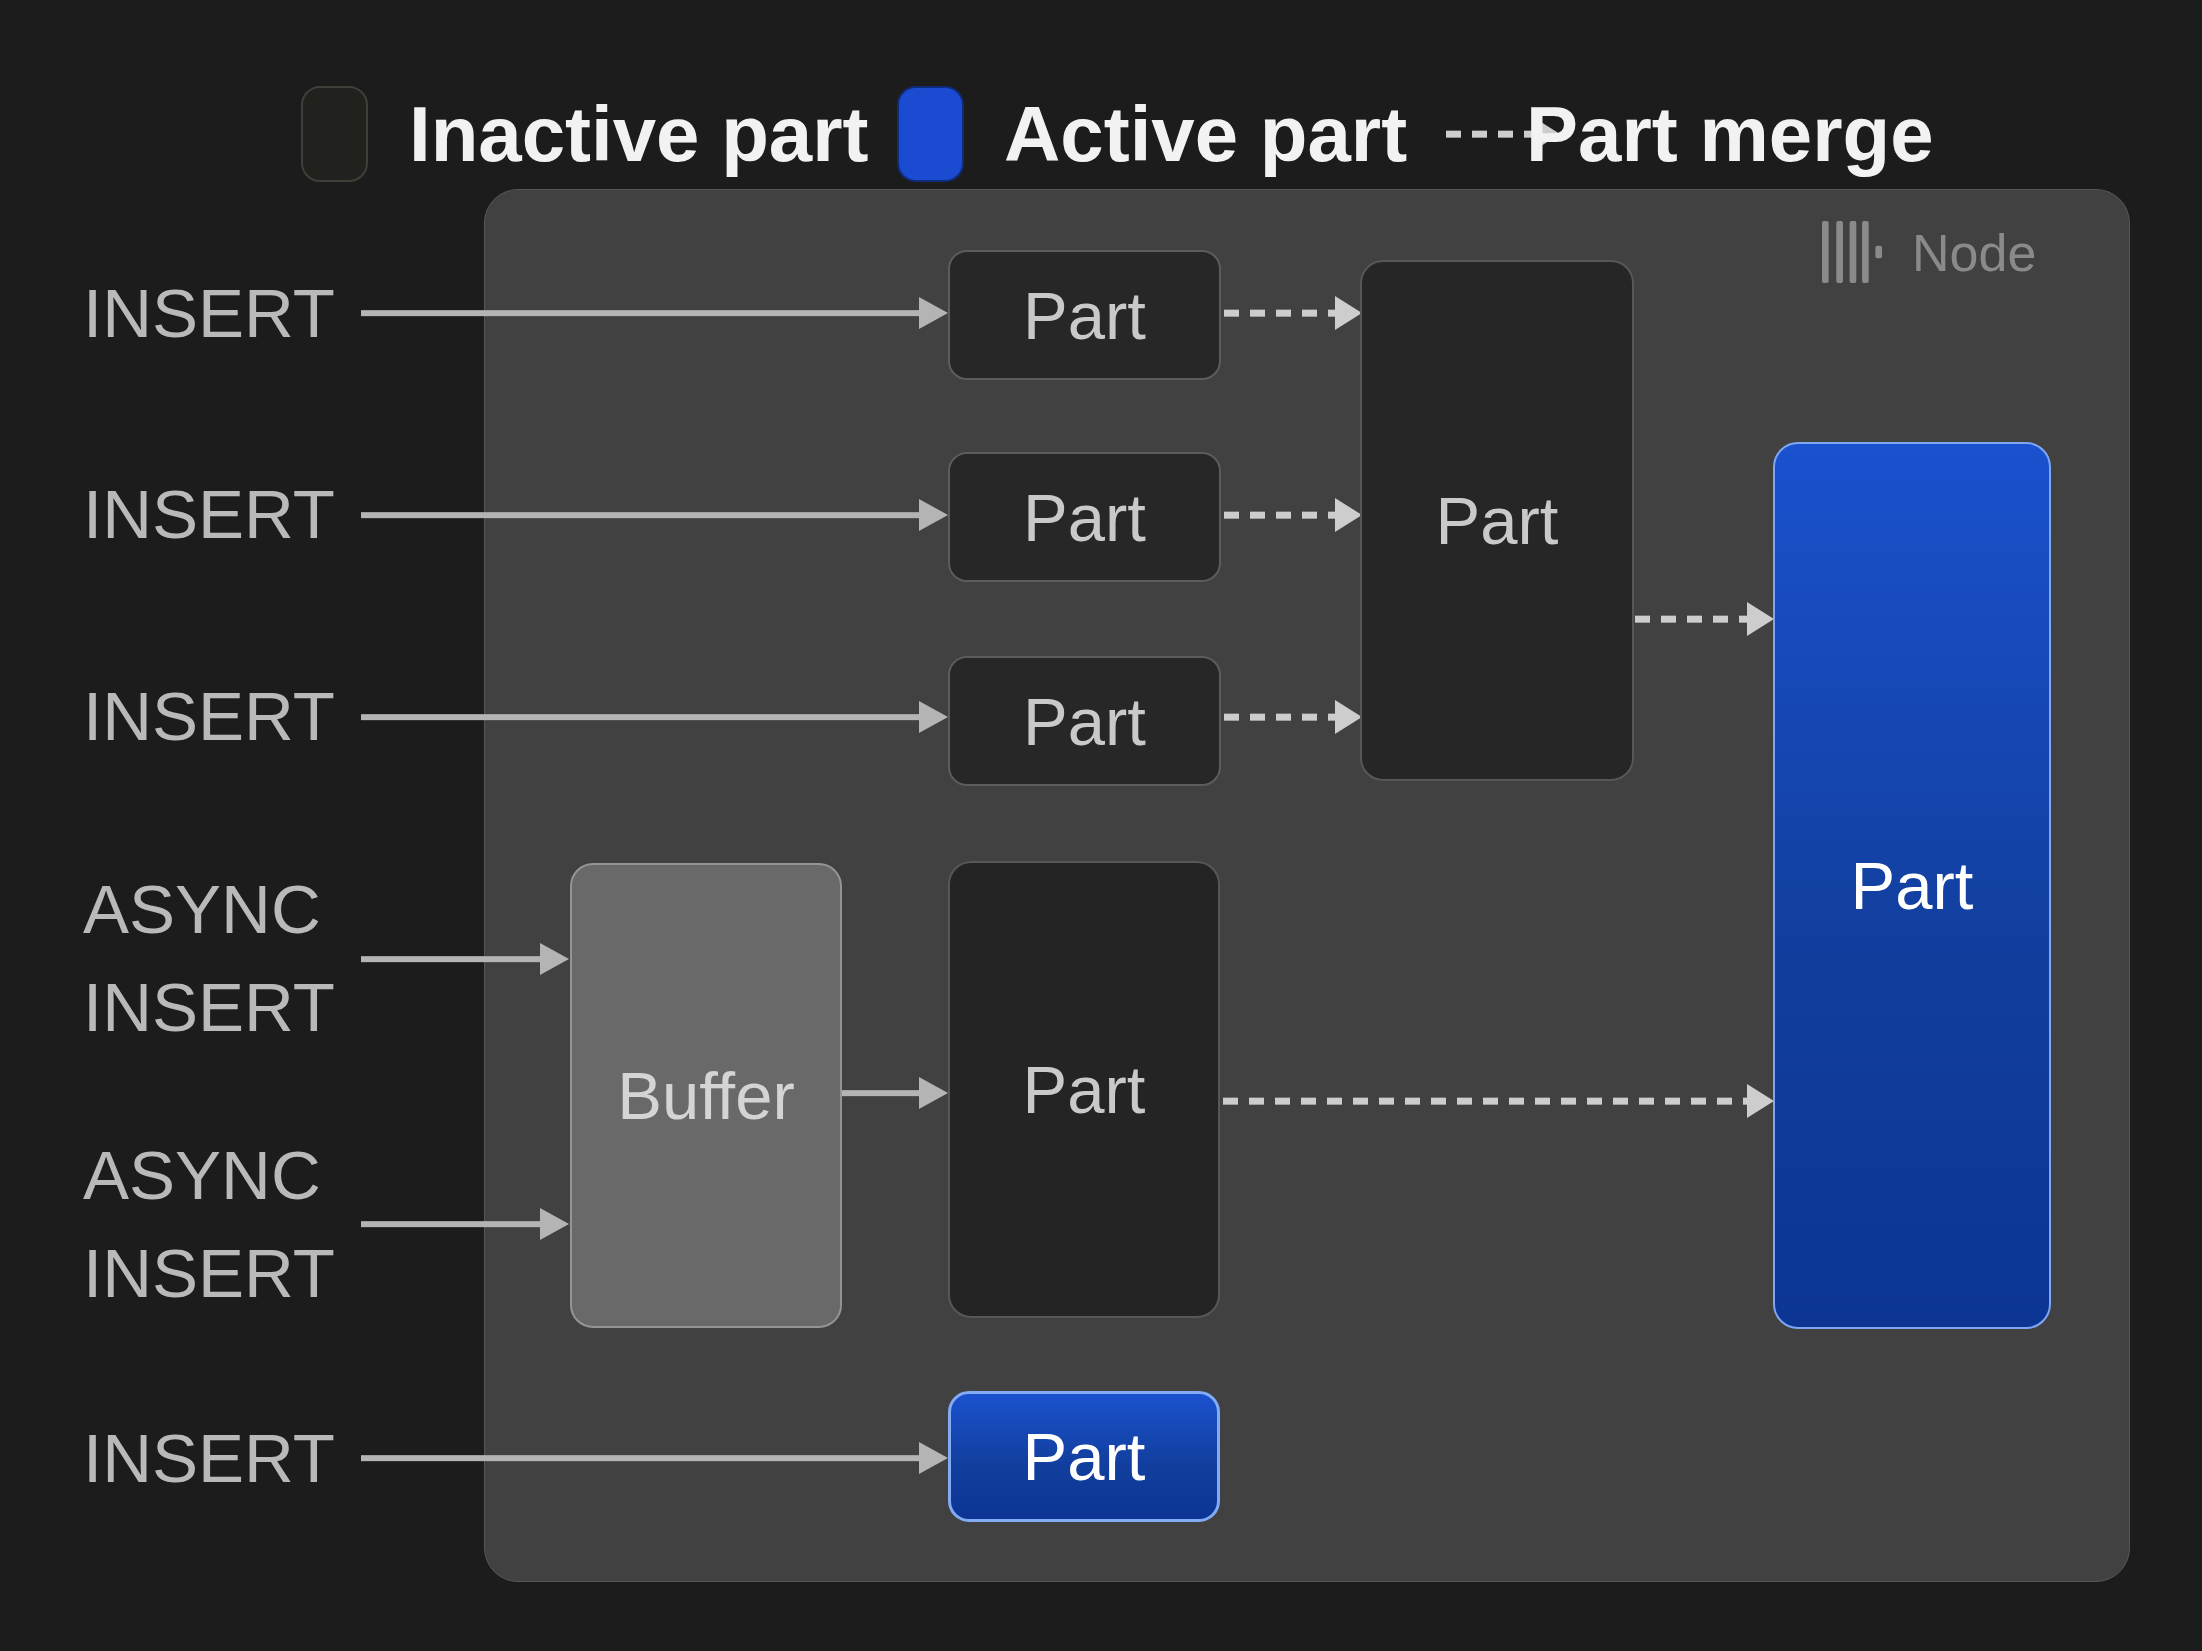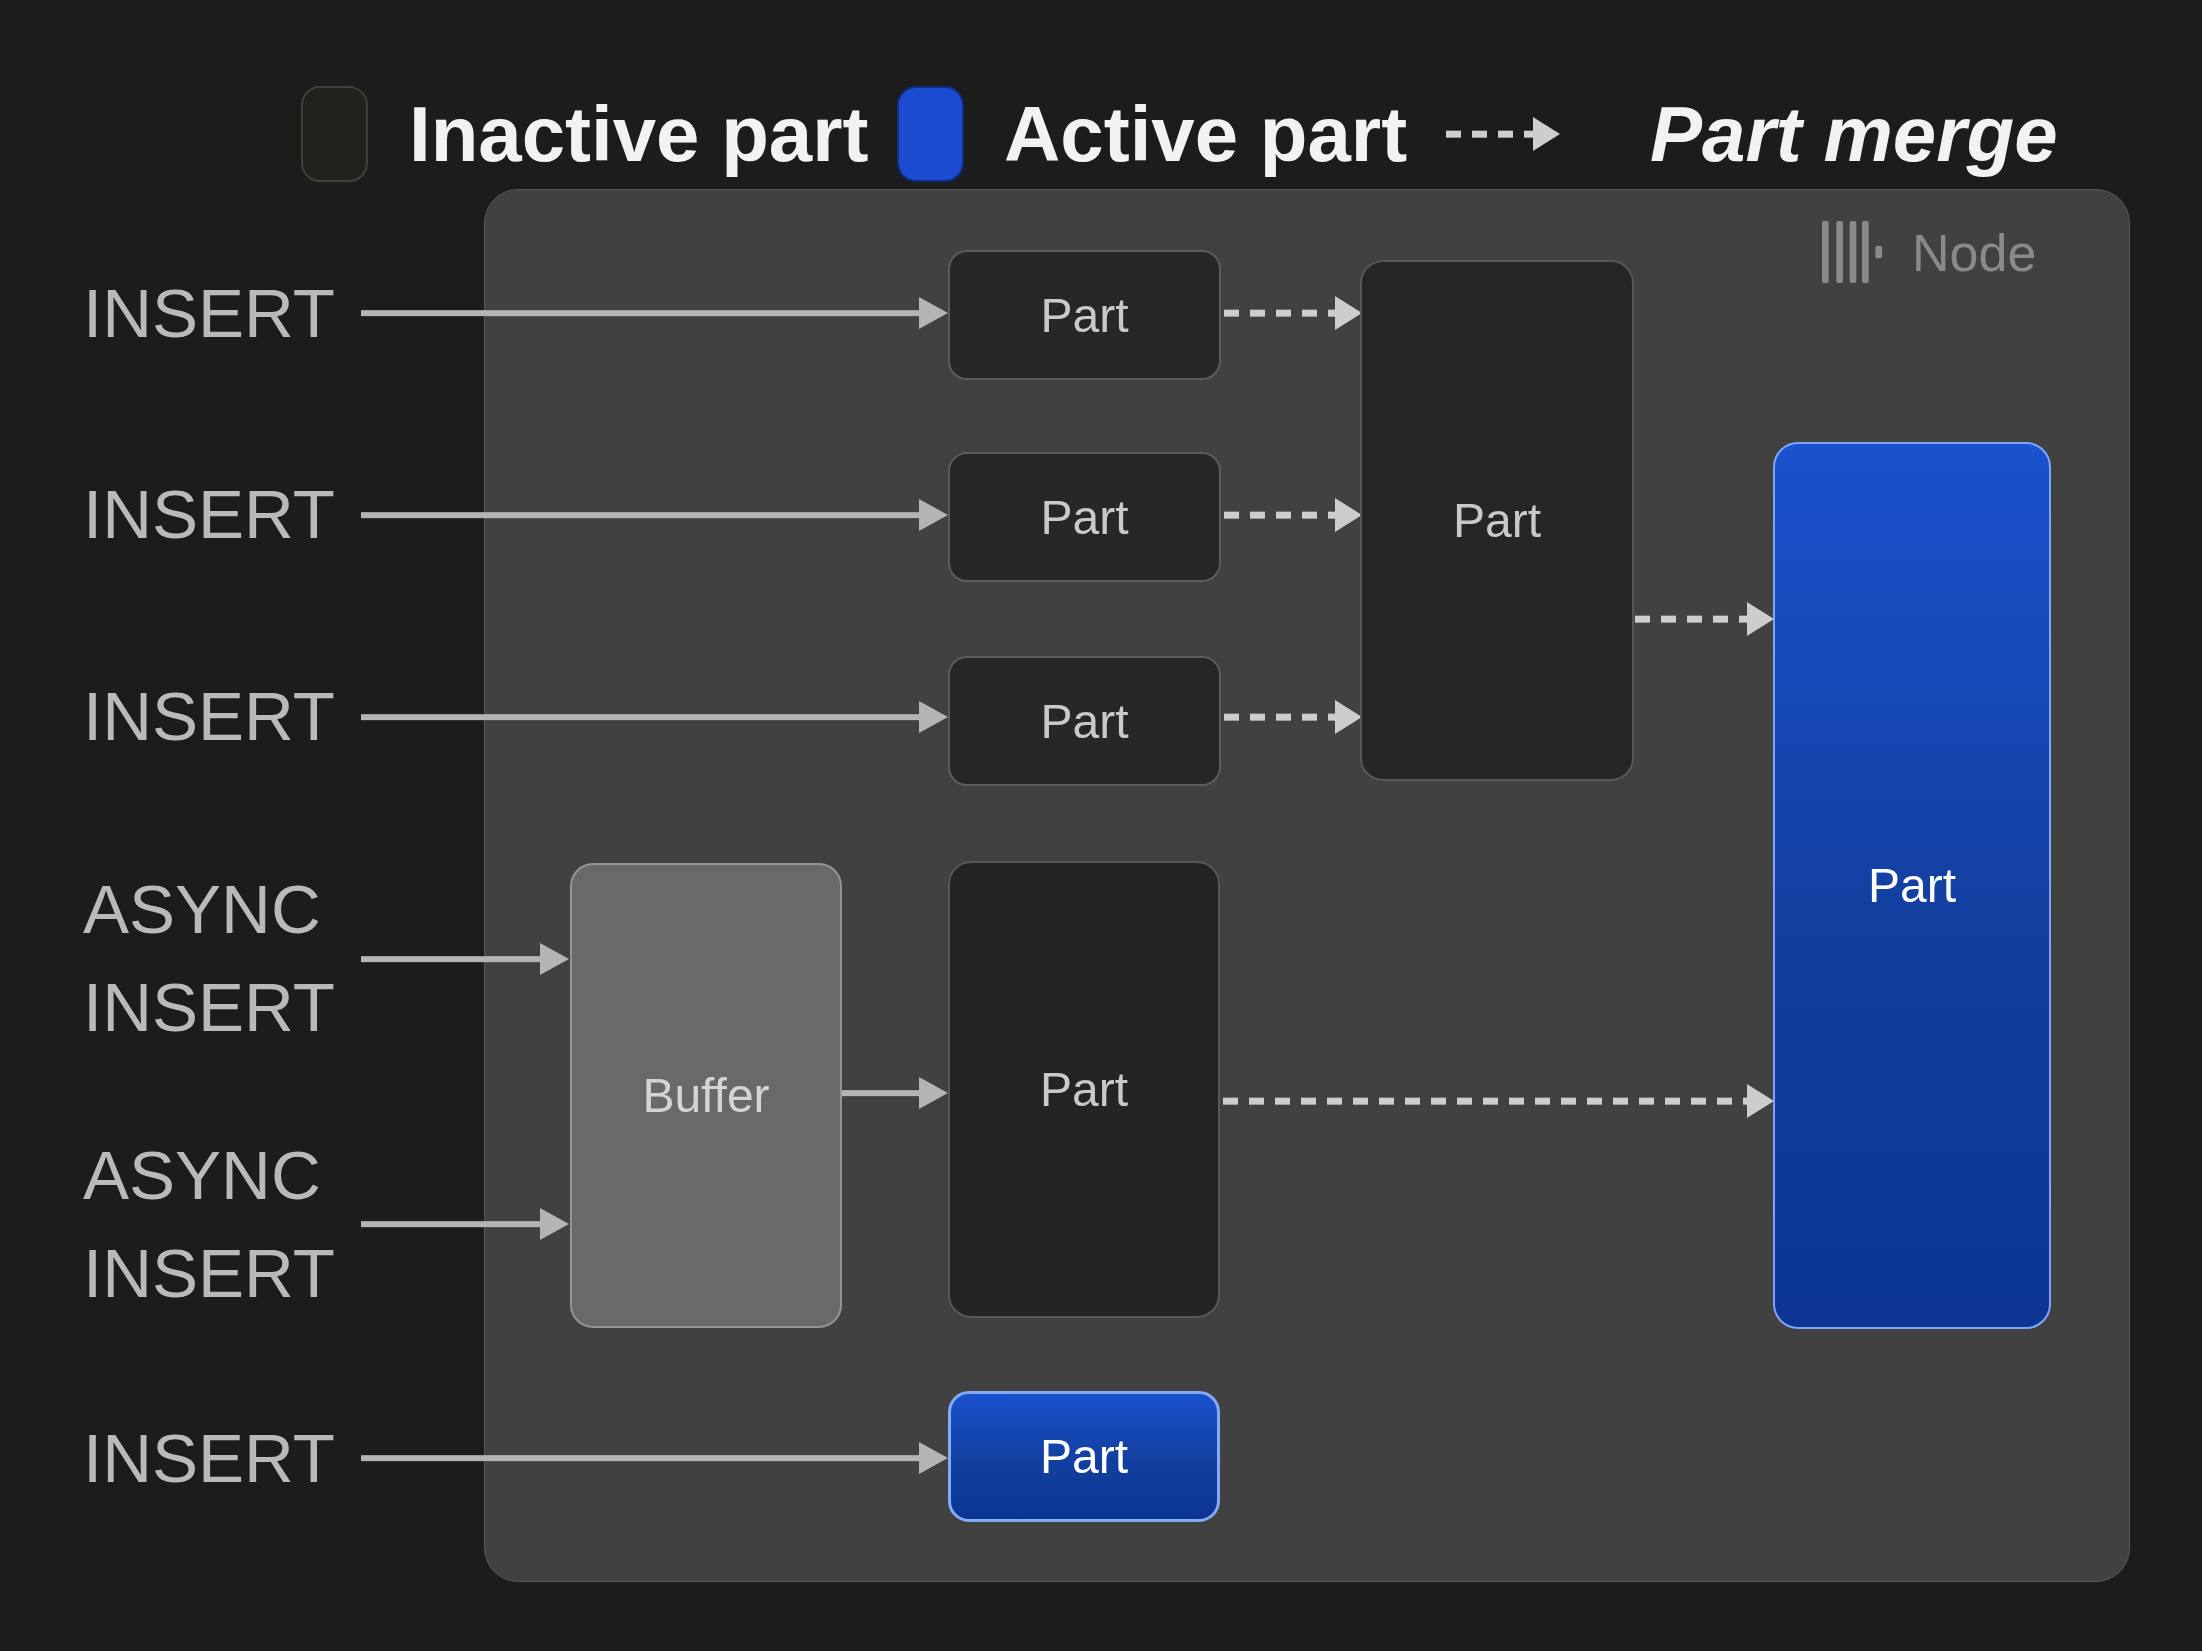--- a/index.html
+++ b/index.html
@@ -17,36 +17,36 @@
   .canvas{position:relative;width:2202px;height:1652px;background:var(--background);overflow:hidden;}
 
   
   .legend-swatch{position:absolute;border-radius:19px;}
   .sw-inactive{left:301px;top:86px;width:67px;height:96px;background:#21211d;border:2.9px solid #403f38;}
   .sw-active{left:897px;top:86px;width:67px;height:96px;background:#1b4bd1;border:2.9px solid rgba(0,0,0,.4);}
   .legend-label{position:absolute;top:86px;height:96px;line-height:96px;
     font-size:78px;font-weight:600;color:var(--legend-text);white-space:nowrap;}
   .lg-inactive{left:409px;}
   .lg-active{left:1004px;}
-  .lg-merge{left:1650px;font-style:italic;}
+  .lg-merge{left:1526px;}
 
   
   .node{position:absolute;left:484px;top:189px;width:1646px;height:1393px;
     background:var(--node-fill);border:1.9px solid var(--node-border);border-radius:34px;}
   .node-title{position:absolute;left:1912px;top:215px;height:76px;line-height:76px;
     font-size:52px;font-weight:500;color:var(--node-title);}
   .node-logo{position:absolute;left:1822px;top:221px;}
 
   
   .flow-label{position:absolute;left:83px;color:var(--label-text);font-size:69px;font-weight:500;
     line-height:98px;white-space:pre-line;}
 
   
   .box{position:absolute;display:flex;align-items:center;justify-content:center;
-    color:var(--box-text);font-size:48px;font-weight:400;}
+    color:var(--box-text);font-size:67px;font-weight:400;}
   .part-small{width:273px;height:130px;left:948px;border-radius:19px;
     background:#272727;border:2.9px solid var(--inactive-part-border);}
   .part-merged{left:1360px;top:260px;width:274px;height:521px;border-radius:23px;
     background:var(--inactive-part-fill);border:2.9px solid #575757;}
   .part-async{left:948px;top:861px;width:272px;height:457px;border-radius:23px;
     background:#242424;border:2.9px solid #575757;}
   .buffer{left:570px;top:863px;width:272px;height:465px;border-radius:23px;
     background:var(--buffer-fill);border:2.9px solid var(--buffer-border);color:#d4d4d4;font-weight:500;text-align:right;}
   .part-active{background:linear-gradient(180deg,var(--active-top) 0%,#123f9f 55%,var(--active-bottom) 100%);
     color:#ffffff;font-weight:500;}

